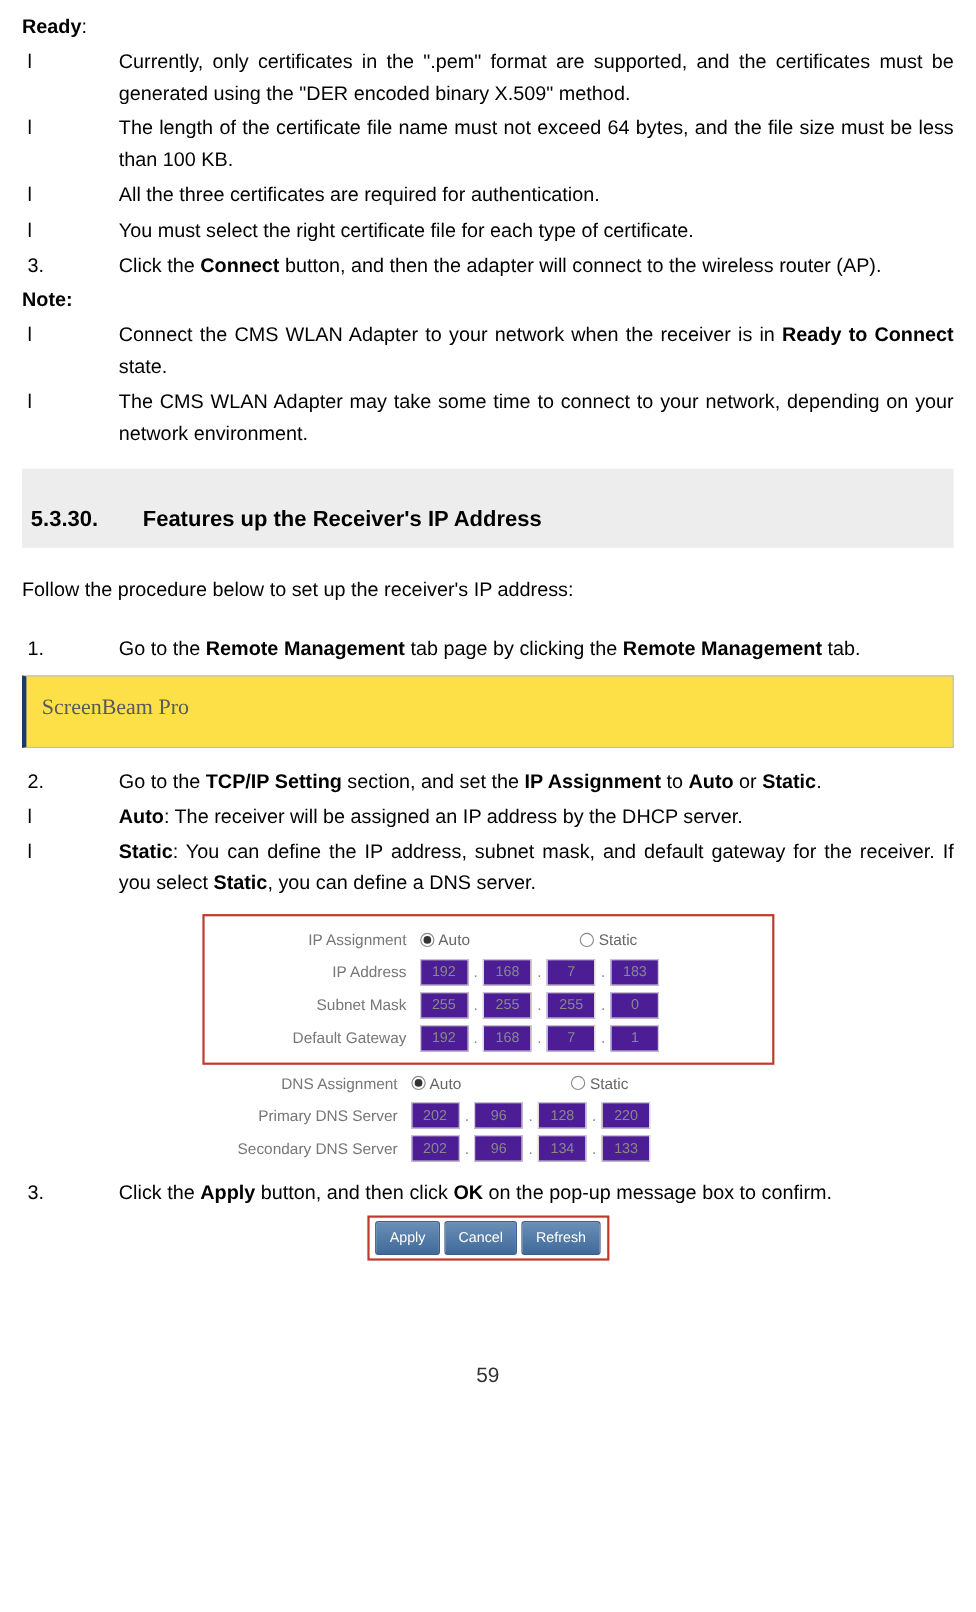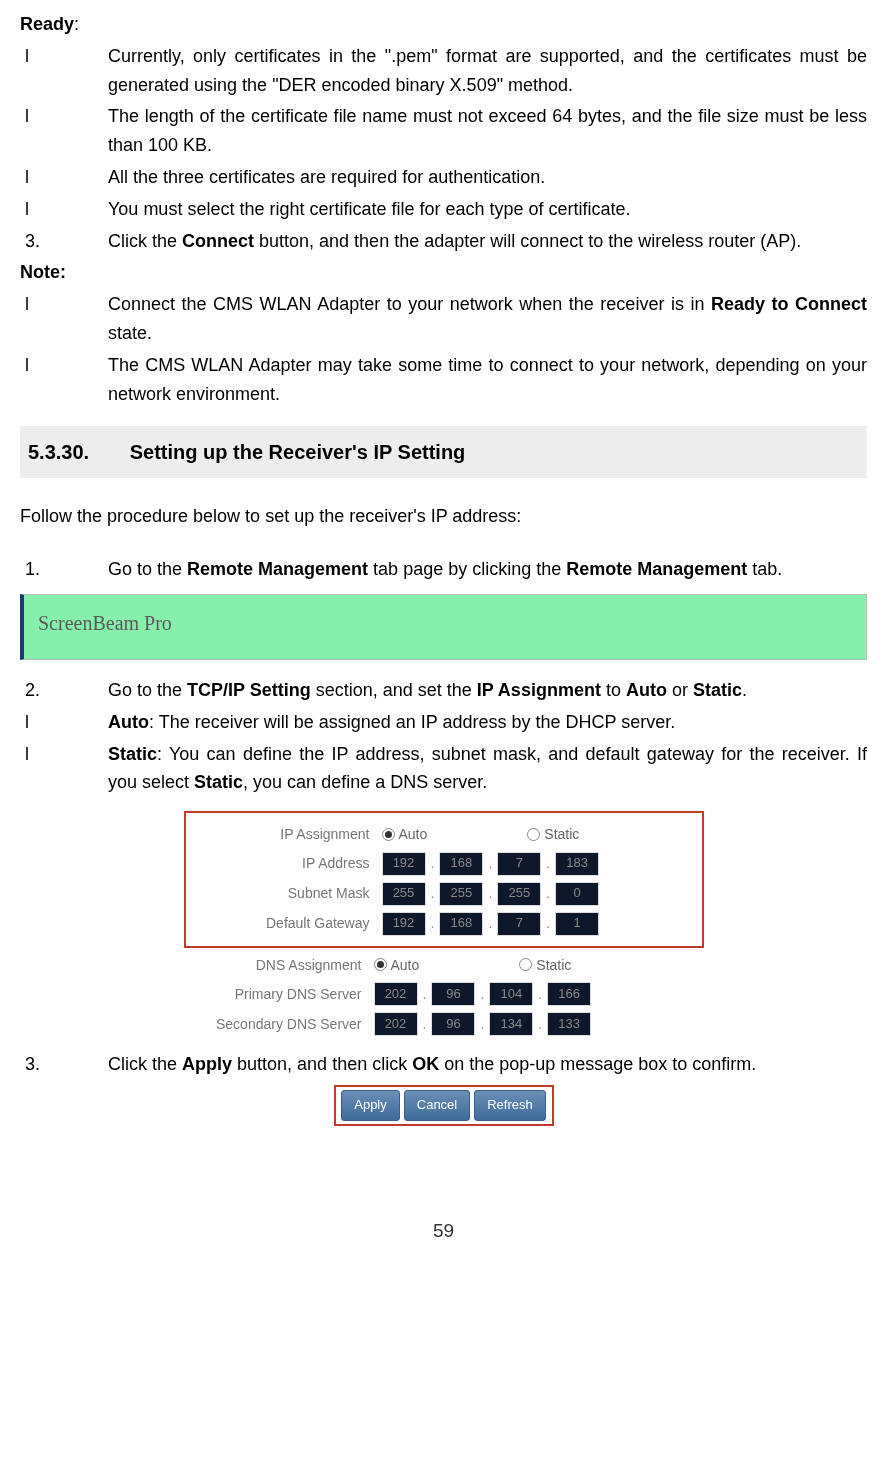--- a/index.html
+++ b/index.html
@@ -19,47 +19,47 @@
     .num-marker { width: 40px; flex-shrink: 0; padding-left: 5px; }
     .list-content { flex: 1; margin-left: 48px; }
     .bold { font-weight: bold; }
     .section-header {
       background: #ededed;
       font-size: 20px;
       font-weight: bold;
       padding: 10px 8px;
       margin: 18px 0;
     }
-    .section-num { display: inline-block; margin-right: 35px; }
+    .section-num { display: inline-block; margin-right: 35px; margin-top: 20px; }
     .para { margin: 24px 0; }
     .screenshot1 {
       border: 1px solid #bbb;
       border-left: 4px solid #1a3a6e;
-      background: #86efac;
+      background: #fde047;
       margin: 10px 0 16px 0;
       padding: 12px 14px 10px 14px;
       font-size: 14px;
     }
     .sb-title { font-family: Georgia, serif; font-size: 20px; color: #5a5a5a; margin-bottom: 10px; }
     .tabs { display: flex; gap: 28px; align-items: center; font-size: 13px; }
     .tab-link { color: #3a78c9; cursor: pointer; white-space: nowrap; }
     .tab-active { border: 2px solid #c0392b; color: #555; padding: 5px 10px; cursor: pointer; white-space: nowrap; }
     .screenshot2 {
       margin: 14px auto;
       width: 520px;
       font-size: 14px;
       color: #555;
     }
     .tcpip-heading { font-weight: bold; color: #333; font-size: 15px; margin-bottom: 8px; padding-left: 100px; }
     .form-row { display: flex; align-items: center; margin: 6px 0; }
     .form-label { width: 190px; text-align: right; padding-right: 12px; color: #777; }
     .form-fields { flex: 1; display: flex; align-items: center; gap: 3px; }
     .red-box { border: 2px solid #c0392b; padding: 4px 6px; }
     .octet {
-      width: 44px; height: 24px; background: #0f172a; border: 1px solid #ddd;
+      width: 44px; height: 24px; background: #4c1d95; border: 1px solid #ddd;
       display: inline-flex; align-items: center; justify-content: center;
       color: #888; font-size: 13px; text-align: right;
     }
     .dot { color: #888; margin: 0 2px; }
     .radio-row { display: flex; align-items: center; gap: 100px; }
     .radio-item { display: flex; align-items: center; gap: 4px; color: #666; }
     .radio-circle {
       width: 13px; height: 13px; border: 1px solid #888; border-radius: 50%;
       display: inline-flex; align-items: center; justify-content: center;
     }
@@ -116,21 +116,21 @@
     <span>Connect the CMS WLAN Adapter to your network when the receiver is in </span><span class="bold">Ready to Connect</span><span> state.</span>
   </div>
 </div>
 <div class="list-row">
   <div class="bullet-marker">l</div>
   <div class="list-content">The CMS WLAN Adapter may take some time to connect to your network, depending on your network environment.</div>
 </div>
 
 <div class="section-header">
   <span class="section-num">5.3.30.</span>
-  <span>Setting up the Receiver's IP Setting</span>
+  <span>Features up the Receiver's IP Address</span>
 </div>
 
 <div class="para">Follow the procedure below to set up the receiver's IP address:</div>
 
 <div class="list-row">
   <div class="num-marker">1.</div>
   <div class="list-content">
     <span>Go to the </span><span class="bold">Remote Management</span><span> tab page by clicking the </span><span class="bold">Remote Management</span><span> tab.</span>
   </div>
 </div>
@@ -230,23 +230,23 @@
       </div>
     </div>
   </div>
   <div class="form-row">
     <div class="form-label">Primary DNS Server</div>
     <div class="form-fields">
       <span class="octet">202</span>
         <span class="dot">.</span>
       <span class="octet">96</span>
         <span class="dot">.</span>
-      <span class="octet">104</span>
-        <span class="dot">.</span>
-      <span class="octet">166</span>
+      <span class="octet">128</span>
+        <span class="dot">.</span>
+      <span class="octet">220</span>
     </div>
   </div>
   <div class="form-row">
     <div class="form-label">Secondary DNS Server</div>
     <div class="form-fields">
       <span class="octet">202</span>
         <span class="dot">.</span>
       <span class="octet">96</span>
         <span class="dot">.</span>
       <span class="octet">134</span>

